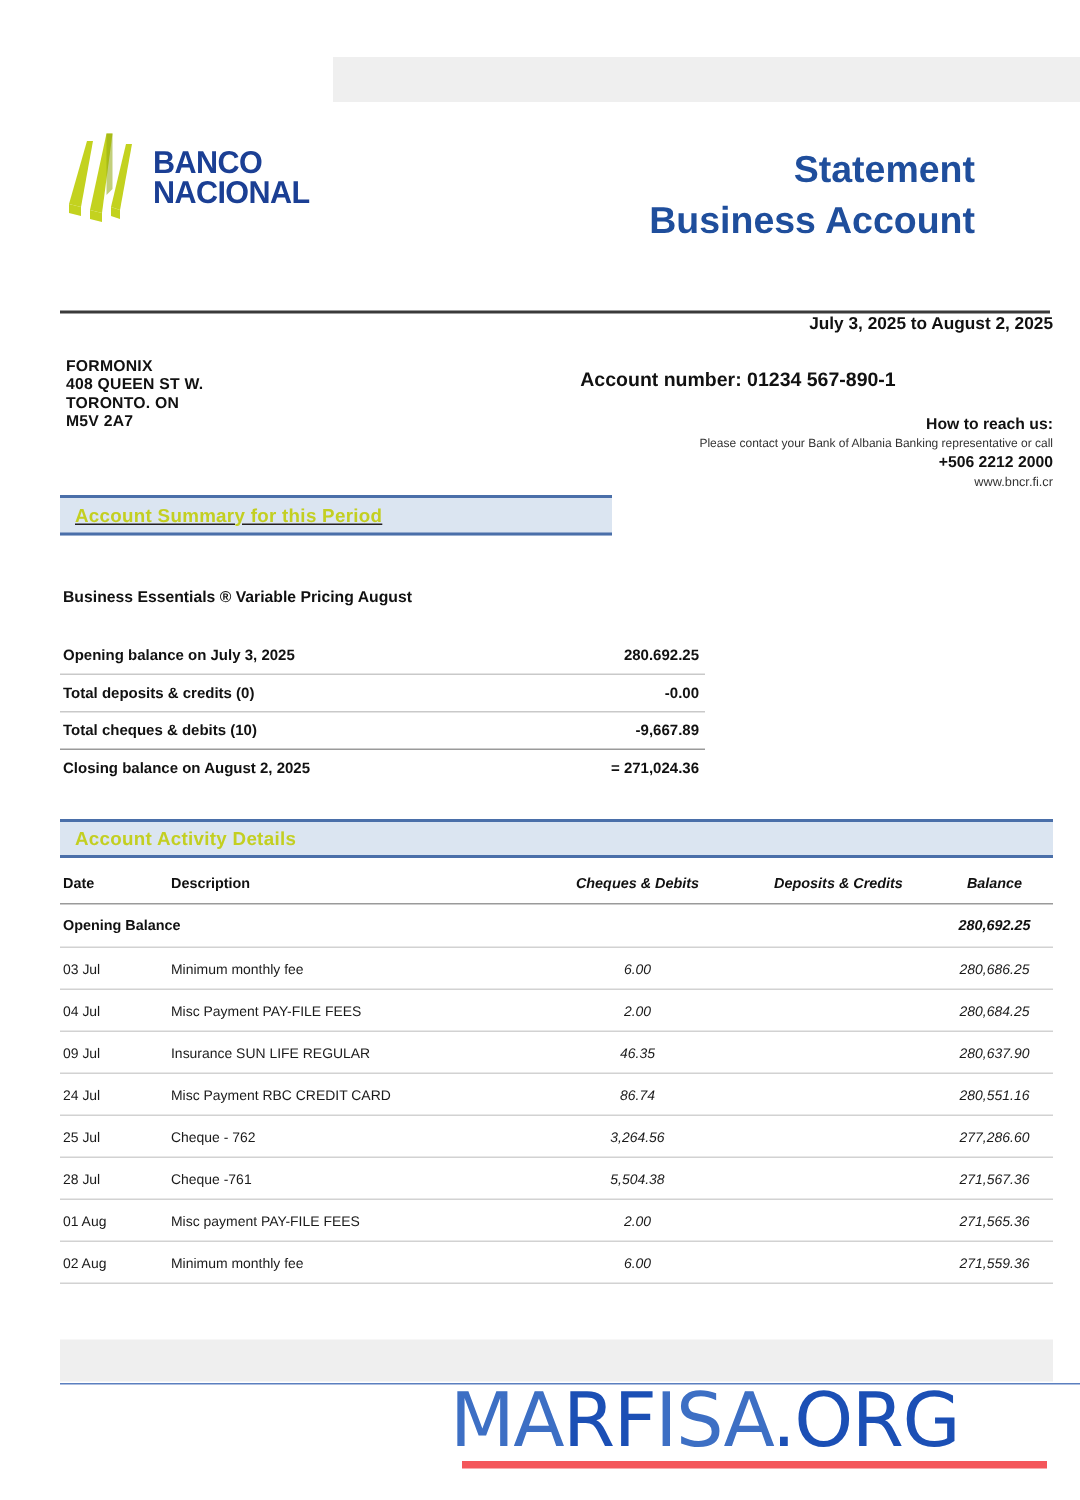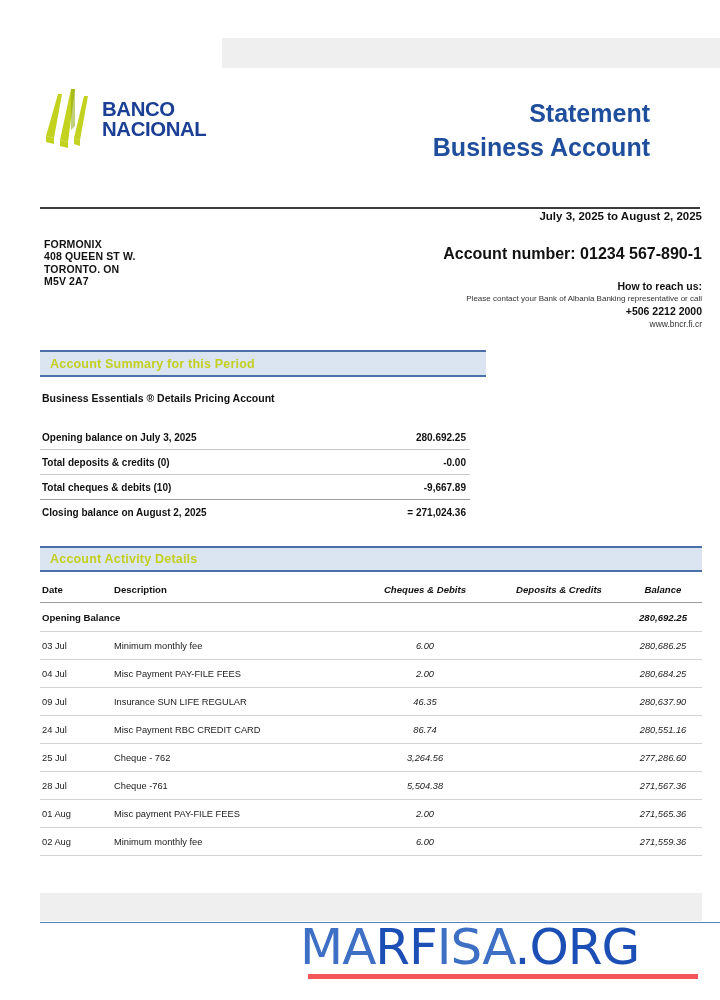--- a/index.html
+++ b/index.html
@@ -102,23 +102,24 @@
     width: 420px;
     text-align: right;
     color: #111111;
   }
   .meta .period {
     font-size: 11.5px;
     font-weight: bold;
     margin-bottom: 23px;
   }
   .meta .acct {
-    font-size: 16px;
+    font-size: 13px;
     font-weight: bold;
     margin-bottom: 17px;
+    text-align: center;
   }
   .meta .reach {
     font-size: 10.5px;
     font-weight: bold;
     margin-bottom: 2px;
   }
   .meta .reach-line {
     font-size: 8px;
     color: #333333;
     margin-bottom: 2px;
@@ -143,21 +144,21 @@
     display: flex;
     align-items: center;
   }
   .section-bar span {
     font-size: 12.5px;
     font-weight: bold;
     color: #c3cf21;
     padding-left: 10px;
     letter-spacing: 0.2px;
   }
-  #summary-bar { left: 40px; top: 350px; width: 446px; height: 27px; }
+  #summary-bar { left: 40px; top: 330px; width: 368px; height: 27px; text-decoration: underline; }
   #activity-bar { left: 40px; top: 546px; width: 662px; height: 26px; }
 
   
   .acct-type {
     position: absolute;
     left: 42px;
     top: 392px;
     font-size: 10.5px;
     font-weight: bold;
     color: #111111;
@@ -310,21 +311,21 @@
   <div class="reach">How to reach us:</div>
   <div class="reach-line">Please contact your Bank of Albania Banking representative or call</div>
   <div class="phone">+506 2212 2000</div>
   <div class="site">www.bncr.fi.cr</div>
 </div>
 
 <div class="section-bar" id="summary-bar">
   <span>Account Summary for this Period</span>
 </div>
 
-<div class="acct-type">Business Essentials ® Details Pricing Account</div>
+<div class="acct-type">Business Essentials ® Variable Pricing August</div>
 
 <table class="summary">
   <tbody>
     <tr>
       <td>Opening balance on July 3, 2025</td>
       <td class="amt">280.692.25</td>
     </tr>
     <tr>
       <td>Total deposits &amp; credits (0)</td>
       <td class="amt">-0.00</td>

